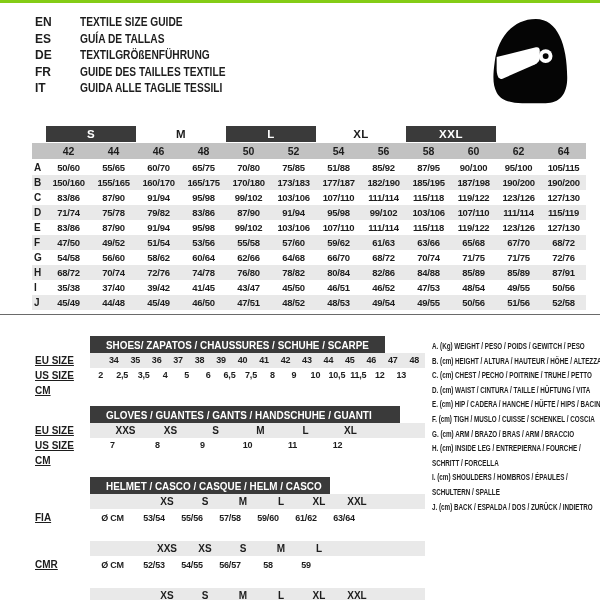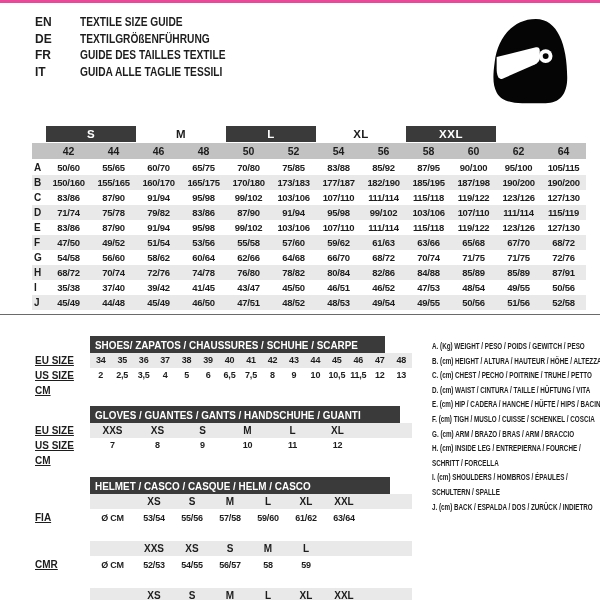--- a/index.html
+++ b/index.html
@@ -3,21 +3,21 @@
 <meta charset="utf-8">
 <style>
   html,body{margin:0;padding:0;background:#fff;}
   :root{
     --dark:#3a3a3a;
     --band:#c2c2c2;
     --stripe:#e9e9e9;
   }
   .page{
     position:relative;width:600px;height:600px;background:#fff;overflow:hidden;
-    border-top:3px solid #ec4899;box-sizing:border-box;
+    border-top:3px solid #84cc16;box-sizing:border-box;
     font-family:"Liberation Sans",sans-serif;color:#1d1d1d;
   }
   
   .langs{position:absolute;left:35px;top:11px;}
   .lang{display:flex;line-height:16.5px;font-weight:700;font-size:12px;}
   .lang-code{width:45px;flex:0 0 45px;}
   .lang-text{transform:scaleX(.85);transform-origin:left center;white-space:nowrap;}
   .helmet-wrap{position:absolute;left:483px;top:10px;width:92px;height:98px;}
   
   .main-table{position:absolute;left:32px;top:123px;width:554px;}
@@ -30,49 +30,53 @@
   .num-cell{text-align:center;line-height:16px;font-weight:700;font-size:10.5px;}
   .m-row{height:15px;line-height:15px;}
   .m-row.stripe{background:var(--stripe);}
   .m-label{font-weight:700;font-size:10px;padding-left:2px;}
   .m-cell{text-align:center;font-weight:700;font-size:9.5px;letter-spacing:-.3px;}
   
   .divider{position:absolute;left:0;top:311px;width:600px;height:1px;background:#6a6a6a;}
   
   .left-tables{position:absolute;left:35px;top:333px;width:377px;}
   .bar{height:17px;margin-left:55px;background:var(--dark);color:#fff;
-    display:flex;align-items:center;padding-left:5px;box-sizing:border-box;}
+    display:flex;align-items:center;padding-left:16px;box-sizing:border-box;}
   .bar-text{font-size:11px;font-weight:700;white-space:nowrap;
     transform:scaleX(.9);transform-origin:left center;}
-  .shoes .bar{width:295px;} .gloves .bar{width:310px;} .helmets .bar{width:300px;}
+  .shoes .bar{width:295px;} .gloves .bar{width:310px;} .helmets .bar{width:240px;}
   .gloves{margin-top:8px;} .helmets{margin-top:9px;}
   .srow{display:flex;height:15px;line-height:15px;}
   .srow.tall{height:32px;line-height:18px;}
   .rlabel{width:55px;flex:0 0 55px;font-weight:700;font-size:10px;text-decoration:underline;}
   .cells{width:322px;flex:0 0 322px;display:grid;}
-  .cells.gray{background:var(--stripe);}
+  .cells.gray{background:var(--stripe);padding-left:13px;}
   .shoes-cells{grid-template-columns:repeat(15,1fr);}
   .gloves-cells{grid-template-columns:repeat(6,45px) 1fr;}
   .helmet-cells{grid-template-columns:45px repeat(6,38px) 1fr;}
   .cell{text-align:center;font-weight:700;font-size:9px;letter-spacing:-.2px;}
   .cell.size-letter{font-size:10px;letter-spacing:0;}
   
   .legend{position:absolute;left:432px;top:336px;width:178px;}
   .leg-line{font-size:8.5px;font-weight:700;line-height:14.6px;white-space:nowrap;
     transform:scaleX(.74);transform-origin:left center;}
 </style>
 </head>
 <body>
 
 <div class="page">
 
   <div class="langs" id="langs">
       <div class="lang">
         <span class="lang-code">EN</span>
         <span class="lang-text">TEXTILE SIZE GUIDE</span>
+      </div>
+      <div class="lang">
+        <span class="lang-code">ES</span>
+        <span class="lang-text">GUÍA DE TALLAS</span>
       </div>
       <div class="lang">
         <span class="lang-code">DE</span>
         <span class="lang-text">TEXTILGRÖßENFÜHRUNG</span>
       </div>
       <div class="lang">
         <span class="lang-code">FR</span>
         <span class="lang-text">GUIDE DES TAILLES TEXTILE</span>
       </div>
       <div class="lang">
@@ -117,21 +121,21 @@
       </div>
     <div id="mainRows">
         <div class="m-grid m-row">
           <div class="m-label">A</div>
           <div class="m-cell">50/60</div>
           <div class="m-cell">55/65</div>
           <div class="m-cell">60/70</div>
           <div class="m-cell">65/75</div>
           <div class="m-cell">70/80</div>
           <div class="m-cell">75/85</div>
-          <div class="m-cell">83/88</div>
+          <div class="m-cell">51/88</div>
           <div class="m-cell">85/92</div>
           <div class="m-cell">87/95</div>
           <div class="m-cell">90/100</div>
           <div class="m-cell">95/100</div>
           <div class="m-cell">105/115</div>
         </div>
         <div class="m-grid m-row stripe">
           <div class="m-label">B</div>
           <div class="m-cell">150/160</div>
           <div class="m-cell">155/165</div>

